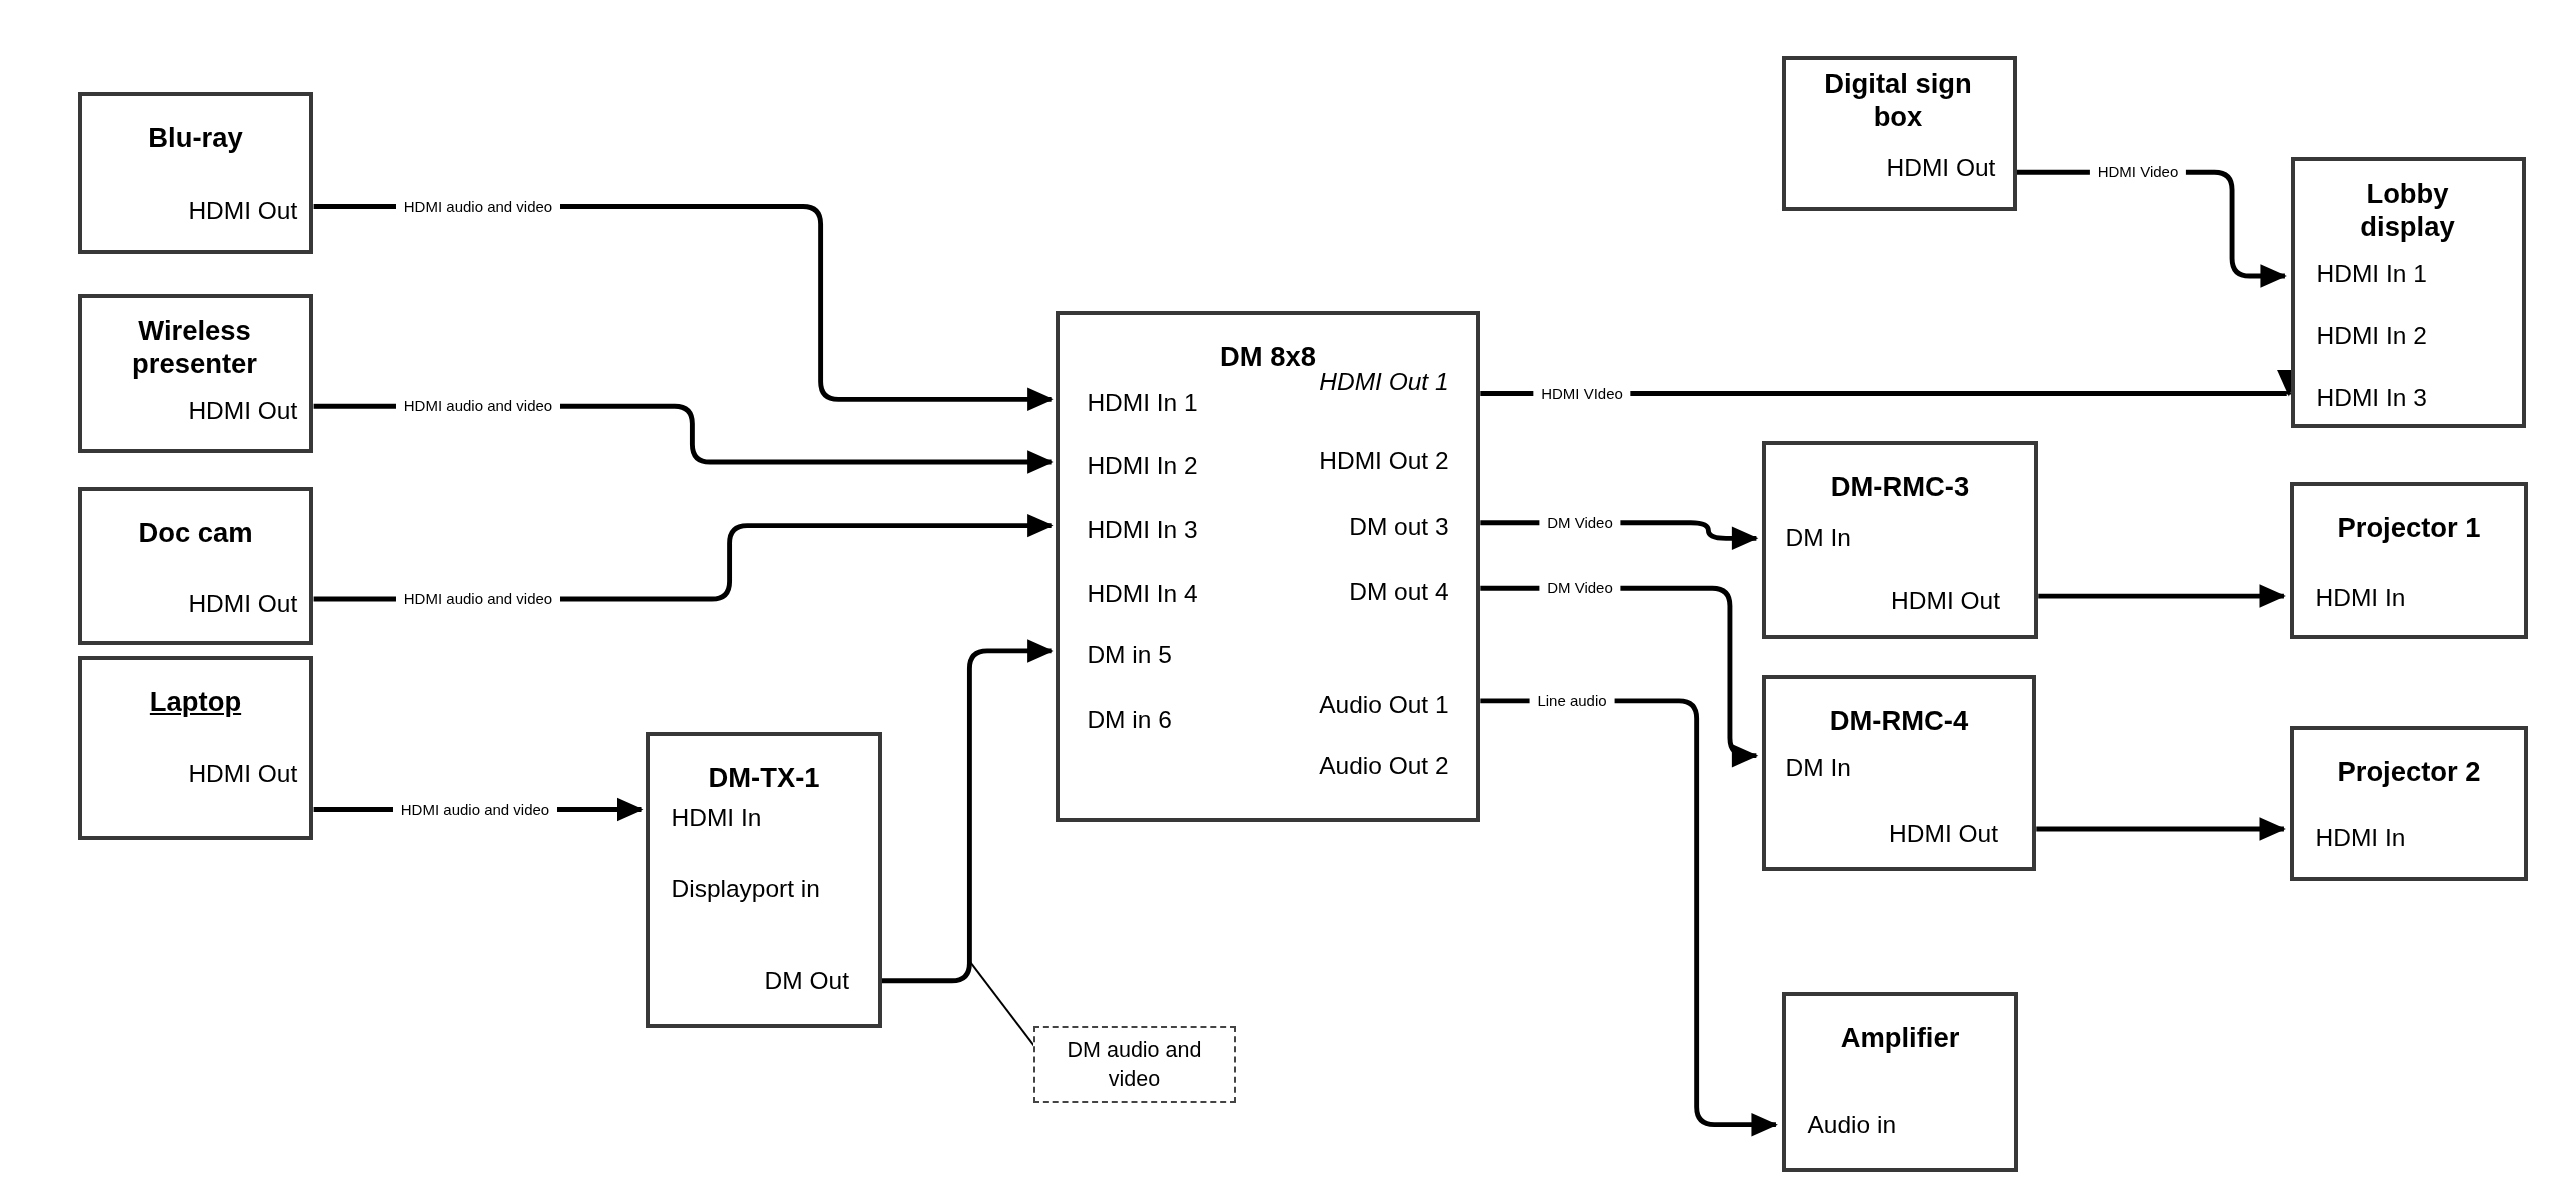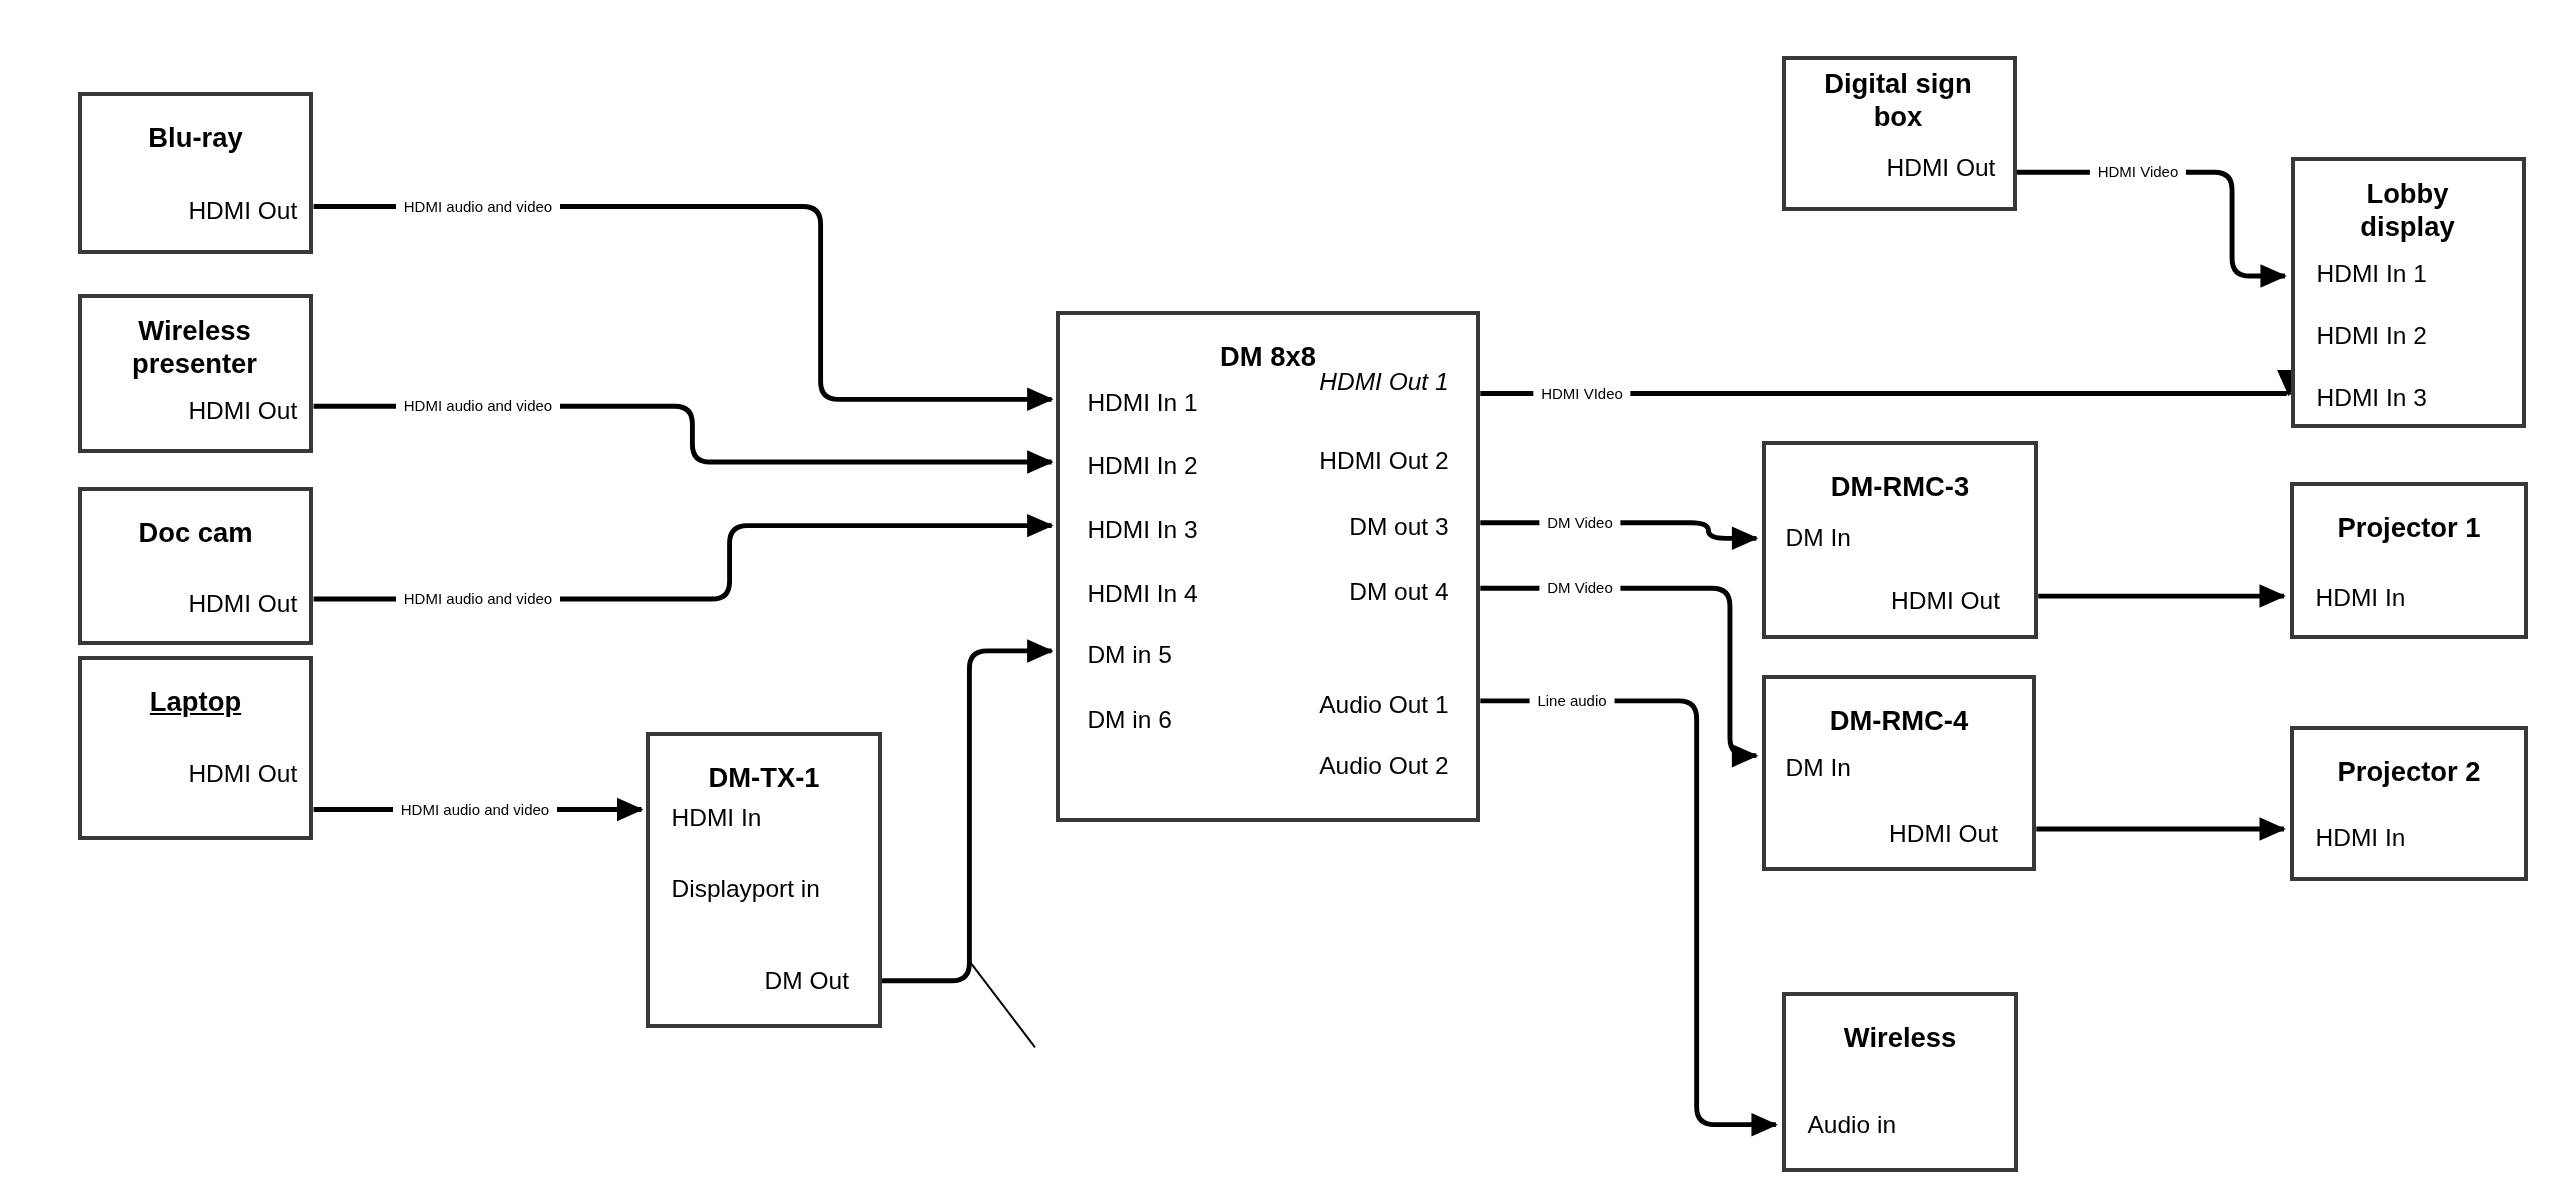--- a/index.html
+++ b/index.html
@@ -115,24 +115,28 @@
     <div class="title">Projector 1</div>
     <span class="port pl" style="top:97px;">HDMI In</span>
   </div>
 
   <div class="node" style="left:2290px;top:726px;width:238px;height:155px;">
     <div class="title">Projector 2</div>
     <span class="port pl" style="top:93px;">HDMI In</span>
   </div>
 
   <div class="node" style="left:1782px;top:992px;width:236px;height:180px;">
-    <div class="title">Wireless</div>
+    <div class="title">Amplifier</div>
     <span class="port pl" style="top:114px;">Audio in</span>
   </div>
 
+  <div class="callout" style="left:1033px;top:1026px;width:203px;height:77px;">
+    <div>DM audio and</div>
+    <div>video</div>
+  </div>
 
   <div class="elabel" style="left:478px;top:207px;">HDMI audio and video</div>
   <div class="elabel" style="left:478px;top:406px;">HDMI audio and video</div>
   <div class="elabel" style="left:478px;top:599px;">HDMI audio and video</div>
   <div class="elabel" style="left:475px;top:810px;">HDMI audio and video</div>
   <div class="elabel" style="left:1582px;top:394px;">HDMI VIdeo</div>
   <div class="elabel" style="left:2138px;top:172px;">HDMI Video</div>
   <div class="elabel" style="left:1580px;top:523px;">DM Video</div>
   <div class="elabel" style="left:1580px;top:588px;">DM Video</div>
   <div class="elabel" style="left:1572px;top:701px;">Line audio</div>

